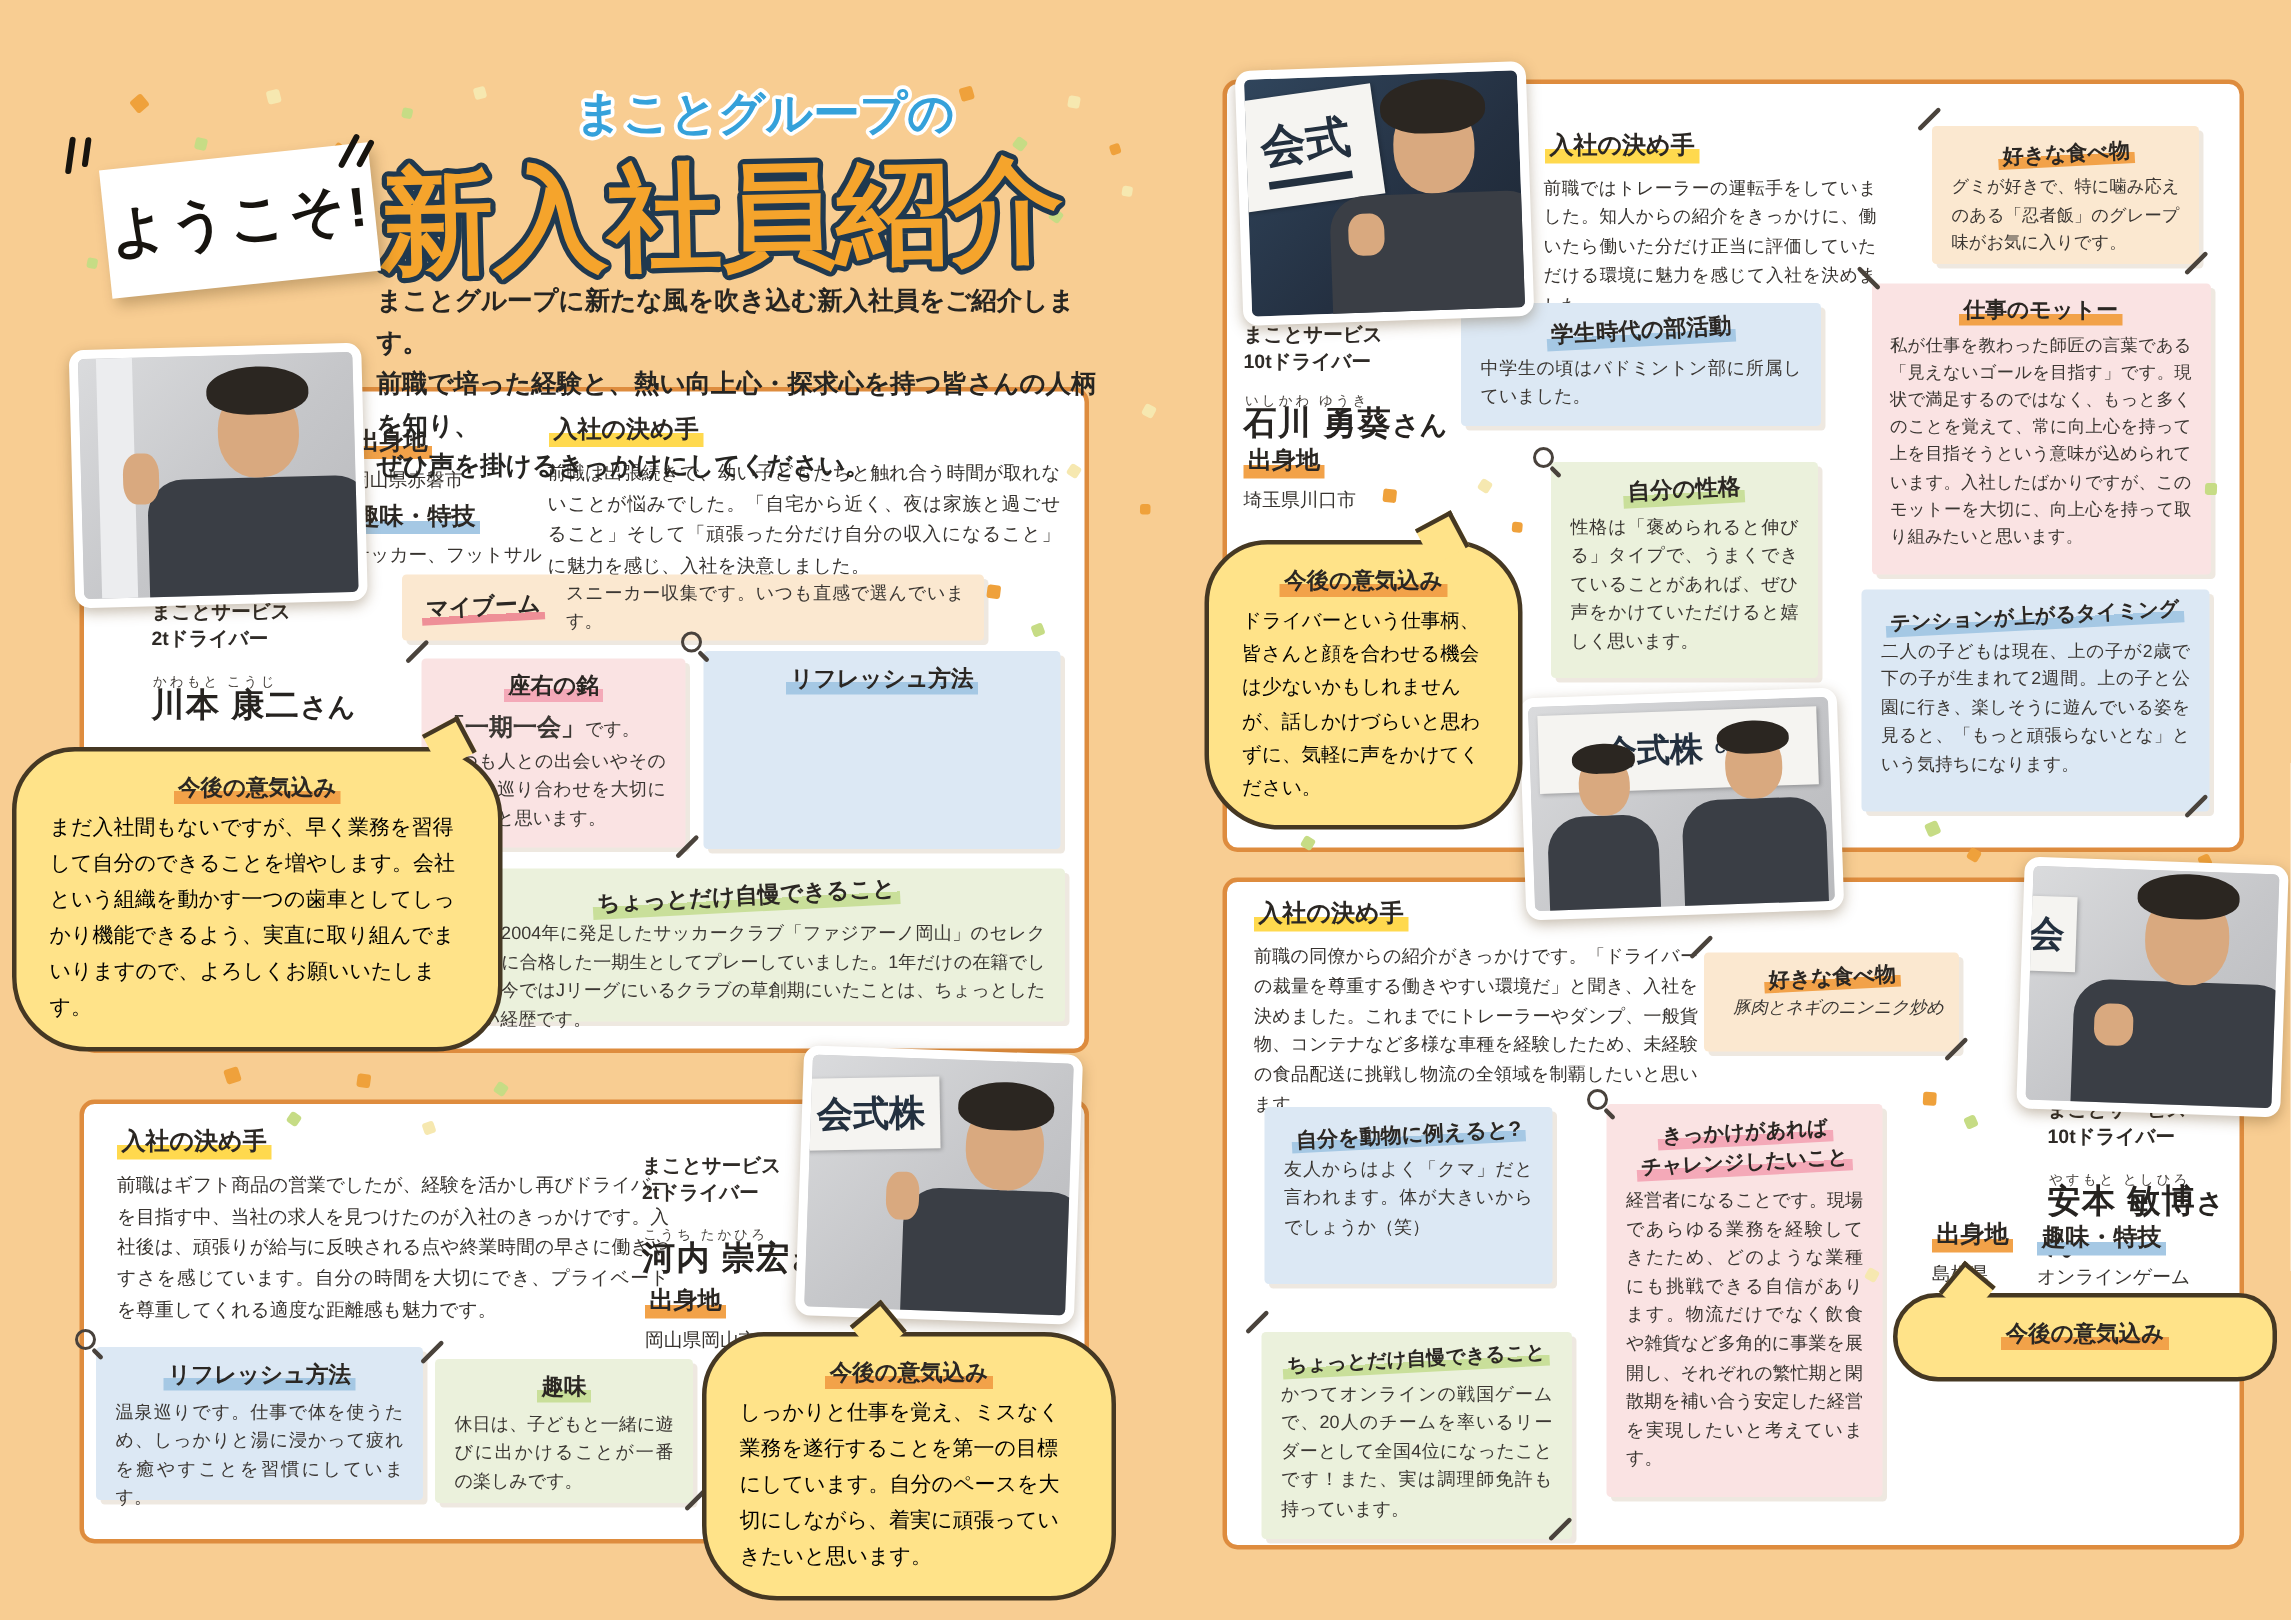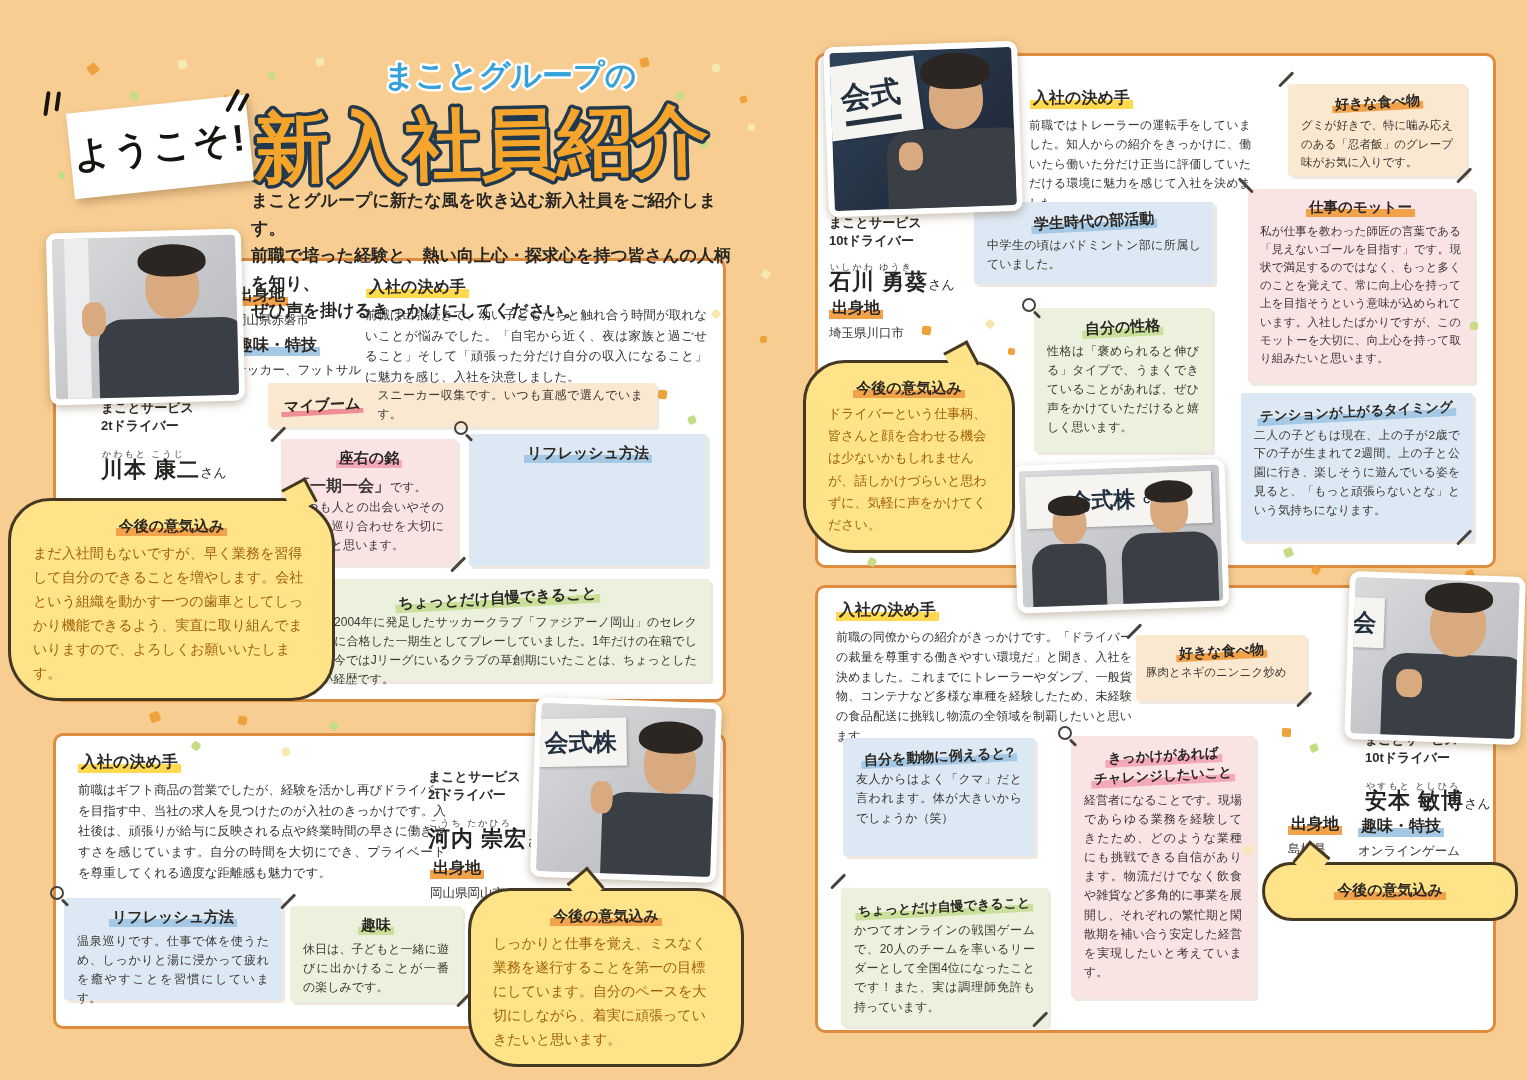--- a/index.html
+++ b/index.html
@@ -30,26 +30,26 @@
   .note.pink{background:#FAE3E3;}
   .note.blue{background:#DCE8F4;}
   .note.green{background:#EBF1DC;}
   .note-title{display:block;text-align:center;margin:0 0 5px;font-size:15px;}
   .note-body{font-size:12px;line-height:1.6;color:#3B3733;text-align:justify;}
 
   
   .company{font-size:13px;font-weight:bold;color:#2F2B27;line-height:1.4;}
   .kana{font-size:9px;color:#46413C;letter-spacing:2px;margin-top:7px;}
   .name{font-size:22px;font-weight:900;color:#262320;margin-top:1px;letter-spacing:1px;}
-  .name .san{font-size:13px;font-weight:normal;letter-spacing:0;}
+  .name .san{font-size:18px;font-weight:bold;letter-spacing:0;}
 
   
   .bubble{position:absolute;background:#FFE389;border:3px solid #453823;border-radius:42px 48px 44px 50px;padding:15px 22px 13px;z-index:5;box-sizing:border-box;}
   .bubble .b-title{display:block;text-align:center;margin-bottom:5px;font-size:15px;}
-  .bubble .b-text{font-size:14px;line-height:1.72;color:#a16207;}
+  .bubble .b-text{font-size:14px;line-height:1.72;color:#000000;font-family:Liberation Serif, serif;}
   .tail{position:absolute;width:24px;height:24px;background:#FFE389;border-left:3px solid #453823;border-top:3px solid #453823;z-index:6;}
 
   
   .photo{position:absolute;background:#C9CACC;border:6px solid #fff;border-radius:10px;box-shadow:0 3px 9px rgba(90,60,20,.35);overflow:hidden;z-index:4;}
   .ph-bg{position:absolute;inset:0;background:linear-gradient(135deg,#DADBDD,#C5C6C9 55%,#B9BABD);}
   .ph-frame{position:absolute;top:0;bottom:0;background:#ECEDEF;}
   .ph-head{position:absolute;background:#D9A97F;border-radius:46%;}
   .ph-hair{position:absolute;background:#2B2621;border-radius:50% 50% 42% 42%;}
   .ph-body{position:absolute;background:#3A3E45;border-radius:24px 24px 0 0;}
   .ph-hand{position:absolute;background:#D9A97F;border-radius:40%;}
@@ -333,21 +333,21 @@
   </div>
 
   <section class="card" style="left:815px;top:585px;width:675px;height:442px;">
     <div class="abs" style="left:18px;top:12px;">
       <span class="hl hl-yellow mini-label">入社の決め手</span>
     </div>
     <div class="abs body-text" style="left:18px;top:40px;width:296px;font-size:12px;">前職の同僚からの紹介がきっかけです。「ドライバーの裁量を尊重する働きやすい環境だ」と聞き、入社を決めました。これまでにトレーラーやダンプ、一般貨物、コンテナなど多様な車種を経験したため、未経験の食品配送に挑戦し物流の全領域を制覇したいと思います。</div>
 
     <div class="note peach" style="left:318px;top:47px;width:170px;height:66px;padding:7px 10px;">
       <span class="note-title" style="margin-bottom:3px;"><span class="hl hl-orange tilt" style="font-size:14px;">好きな食べ物</span></span>
-      <div class="note-body" style="font-size:11.5px;text-align:left;">豚肉とネギのニンニク炒め</div>
+      <div class="note-body" style="font-size:11.5px;text-align:right;font-style:italic;">豚肉とネギのニンニク炒め</div>
     </div>
     <div class="sl" style="left:306px;top:42px;"></div>
     <div class="sl" style="left:476px;top:110px;"></div>
 
     <div class="abs company" style="left:547px;top:143px;">
       <div>まことサービス</div>
       <div>10tドライバー</div>
     </div>
     <div class="abs kana" style="left:548px;top:185px;">やすもと としひろ</div>
     <div class="abs name" style="left:547px;top:197px;">

